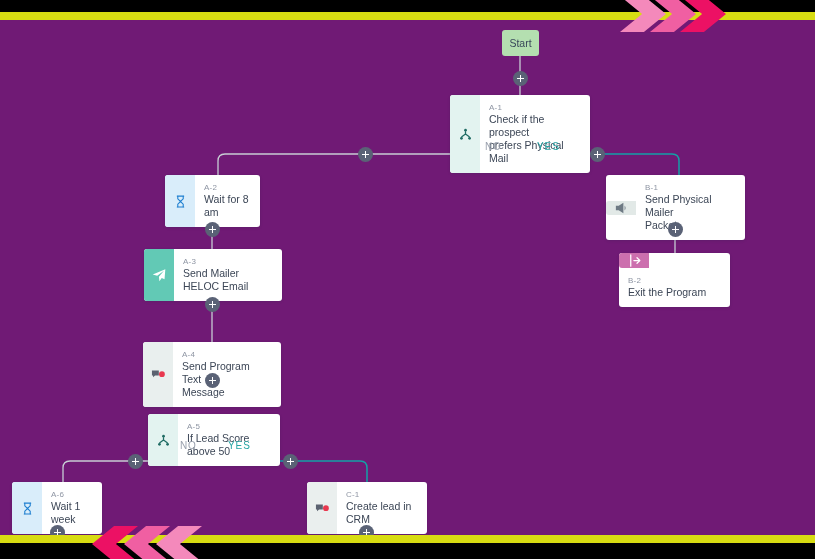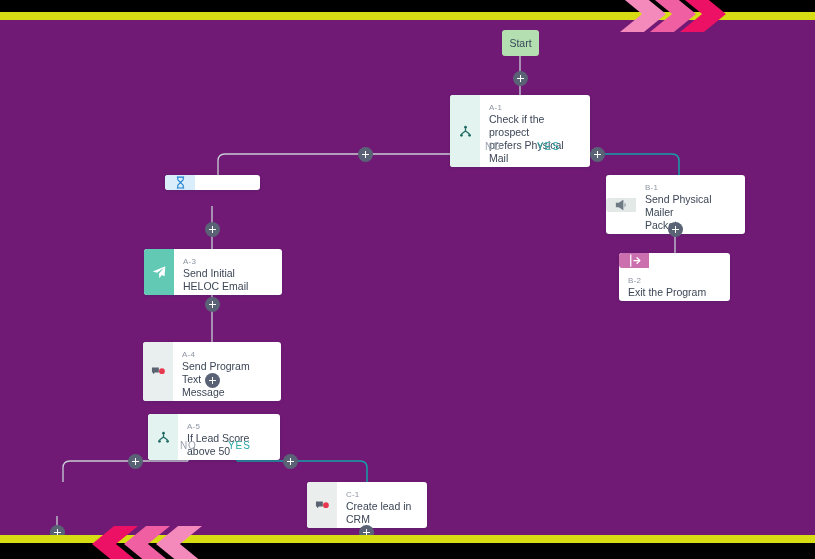--- a/index.html
+++ b/index.html
@@ -72,21 +72,21 @@
   }
   .node-icon {
     width: 30px;
     min-width: 30px;
     border-radius: 3px 0 0 3px;
     display: flex;
     align-items: center;
     justify-content: center;
   }
   .node-body {
-    padding: 7px 10px 2px 9px;
+    padding: 7px 10px 8px 9px;
     display: flex;
     flex-direction: column;
     justify-content: center;
   }
   .node-code {
     font-size: 8px;
     color: #8e95a3;
     line-height: 11px;
     letter-spacing: .2px;
   }
@@ -207,31 +207,35 @@
   </div>
 
   <div class="node" style="left:165px; top:155px; width:95px;">
     <div class="node-icon ic-wait">
       <svg width="13" height="15" viewBox="0 0 24 24" fill="none" stroke="#1e7fd0" stroke-width="2" stroke-linecap="round">
         <path d="M6 2 L18 2 M6 22 L18 22"></path>
         <path d="M7 2.5 L7 7 L12 12 L17 7 L17 2.5"></path>
         <path d="M7 21.5 L7 17 L12 12 L17 17 L17 21.5"></path>
       </svg>
     </div>
+    <div class="node-body">
+      <div class="node-code">A-2</div>
+      <div class="node-title">Wait for 8 am</div>
+    </div>
   </div>
 
   <div class="node" style="left:144px; top:229px; width:138px;">
     <div class="node-icon ic-email">
       <svg width="16" height="16" viewBox="0 0 24 24" fill="#ffffff">
         <path d="M21.5 3.2 L2.6 11.1 L9.3 13.3 L19.4 5.6 L11.9 14.6 L12.6 21.3 L16.1 16.6 L20.3 18.2 Z"></path>
       </svg>
     </div>
     <div class="node-body">
       <div class="node-code">A-3</div>
-      <div class="node-title">Send Initial HELOC Email</div>
+      <div class="node-title">Send Mailer HELOC Email</div>
     </div>
   </div>
 
   <div class="node" style="left:143px; top:322px; width:138px;">
     <div class="node-icon ic-text">
       <svg width="15" height="13" viewBox="0 0 24 20">
         <path d="M1.5 3.5 h11 v8 h-6 l-3.2 3 v-3 h-1.8 z" fill="#5b6270"></path>
         <circle cx="17.5" cy="9.5" r="4.6" fill="#e8384f"></circle>
       </svg>
     </div>
@@ -250,20 +254,33 @@
         <circle cx="18.5" cy="18" r="2.2" fill="#1f6b63" stroke="none"></circle>
         <path d="M12 7.5 L12 11 M12 11 L6 15.5 M12 11 L18 15.5"></path>
       </svg>
     </div>
     <div class="node-body">
       <div class="node-code">A-5</div>
       <div class="node-title">If Lead Score above 50</div>
     </div>
   </div>
 
+  <div class="node" style="left:12px; top:462px; width:90px;">
+    <div class="node-icon ic-wait">
+      <svg width="13" height="15" viewBox="0 0 24 24" fill="none" stroke="#1e7fd0" stroke-width="2" stroke-linecap="round">
+        <path d="M6 2 L18 2 M6 22 L18 22"></path>
+        <path d="M7 2.5 L7 7 L12 12 L17 7 L17 2.5"></path>
+        <path d="M7 21.5 L7 17 L12 12 L17 17 L17 21.5"></path>
+      </svg>
+    </div>
+    <div class="node-body">
+      <div class="node-code">A-6</div>
+      <div class="node-title">Wait 1 week</div>
+    </div>
+  </div>
 
   <div class="node" style="left:606px; top:155px; width:139px;align-items:center;">
     <div class="node-icon ic-mail">
       <svg width="15" height="14" viewBox="0 0 24 22" fill="#6e7a84">
         <path d="M3 7.5 h4.5 L15 2.5 v17 L7.5 14.5 H3 z"></path>
         <path d="M17 7 q3 4 0 8 z"></path>
       </svg>
     </div>
     <div class="node-body">
       <div class="node-code">B-1</div>

